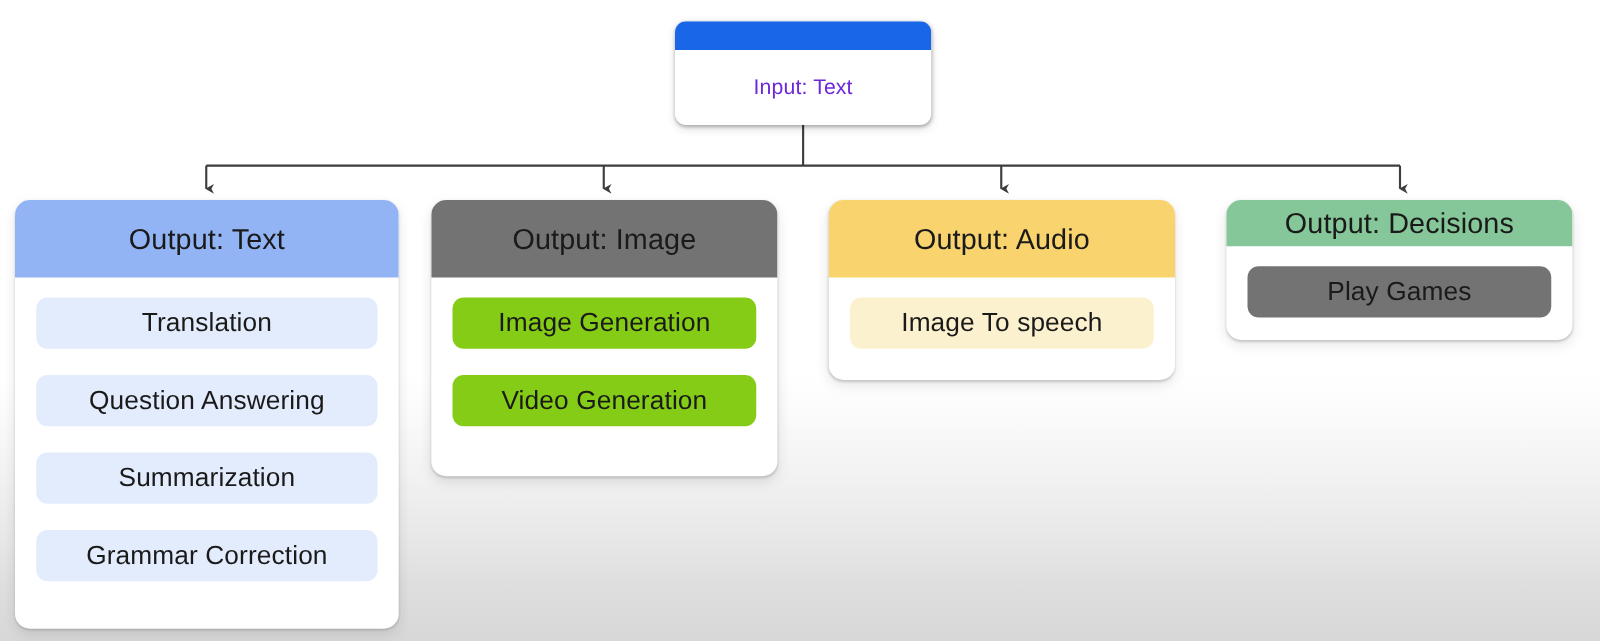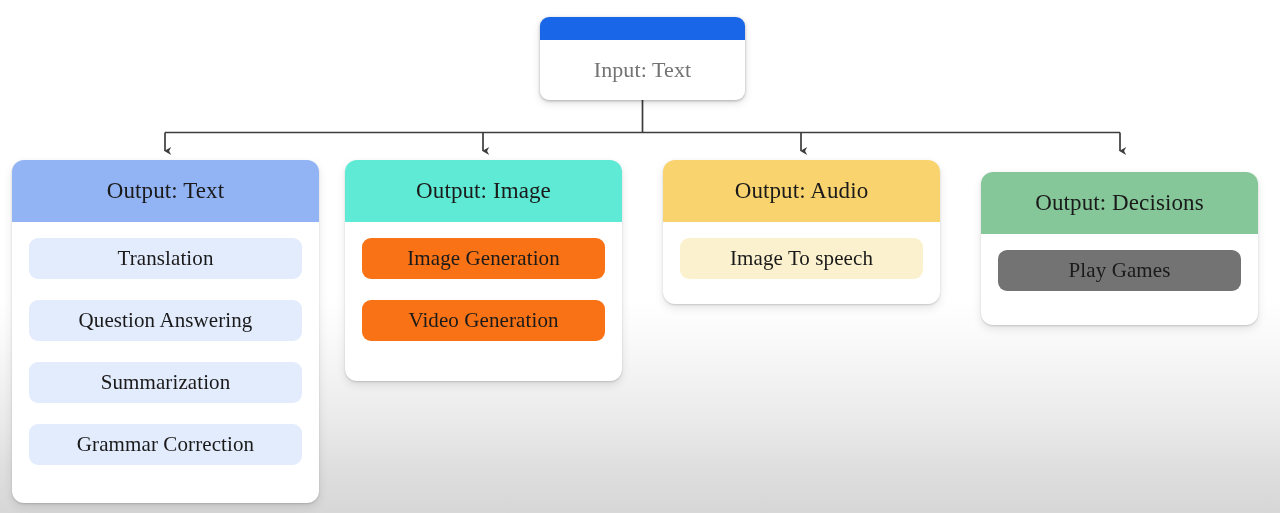--- a/index.html
+++ b/index.html
@@ -56,36 +56,34 @@
   .input-node .bar {
     height: 23px;
     background: #1967e8;
     flex: 0 0 auto;
   }
   .input-node .label {
     flex: 1 1 auto;
     display: flex;
     align-items: center;
     justify-content: center;
-    font-size: 22px;
-    color: #737373;
+    font-size: 17px;
+    color: #6d28d9;
     letter-spacing: 0.1px;
-    font-family: Liberation Serif, serif;
   }
 
   
   .card {
     position: absolute;
     border-radius: 12px;
     background: #ffffff;
     box-shadow: 0 1px 2px rgba(0,0,0,0.16), 0 4px 10px rgba(0,0,0,0.10);
     overflow: hidden;
     display: flex;
     flex-direction: column;
-    font-family: Liberation Serif, serif;
   }
   .card-header {
     height: 62px;
     display: flex;
     align-items: center;
     justify-content: center;
     font-size: 23px;
     color: #1a1a1a;
     letter-spacing: 0.1px;
   }
@@ -104,27 +102,27 @@
     justify-content: center;
     font-size: 21px;
     color: #1a1a1a;
     letter-spacing: 0.1px;
   }
 
   
   #card-text      { left: 12px;  top: 160px; width: 307px; height: 343px; }
   #card-image     { left: 345px; top: 160px; width: 277px; height: 221px; }
   #card-audio     { left: 663px; top: 160px; width: 277px; height: 144px; text-align: right; }
-  #card-decisions { left: 981px; top: 160px; width: 277px; height: 153px; margin-top: 12px; }
+  #card-decisions { left: 981px; top: 160px; width: 277px; height: 112px; }
 
   
   .hdr-text      { background: #93b4f4; }
   .chip-text     { background: #e3ecfd; }
-  .hdr-image     { background: #5eead4; }
-  .chip-image    { background: #f97316; }
+  .hdr-image     { background: #737373; }
+  .chip-image    { background: #84cc16; }
   .hdr-audio     { background: #f8d36e; }
   .chip-audio    { background: #fcf1cf; }
   .hdr-decisions { background: #86c79a; }
   .chip-decisions{ background: #737373; }
 </style>
 </head>
 <body>
 
 <div class="canvas">
 

